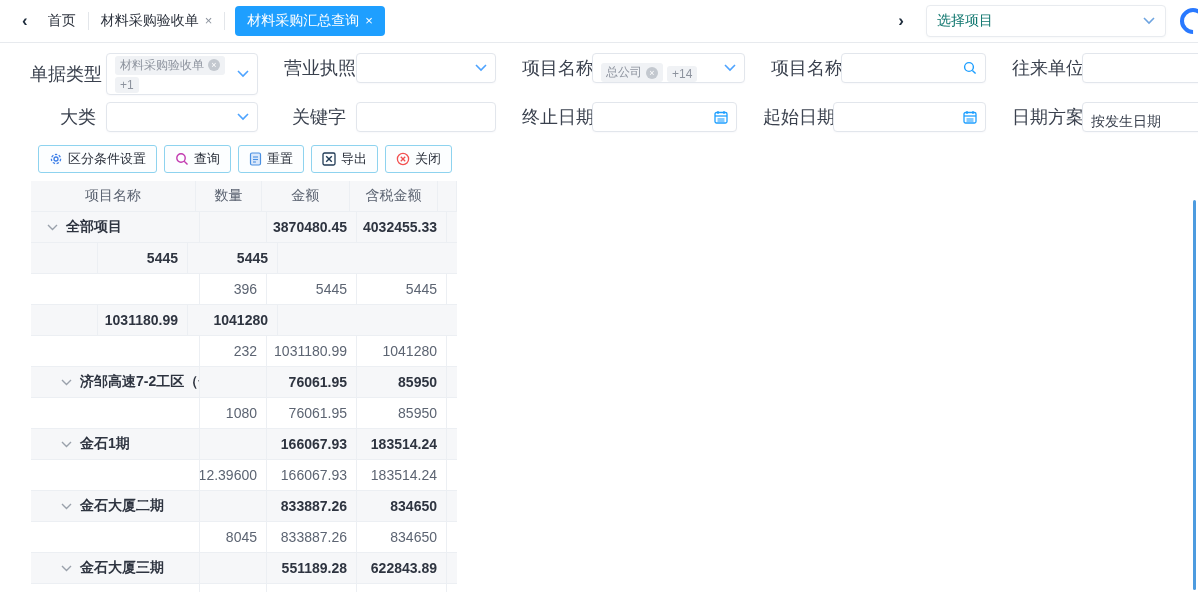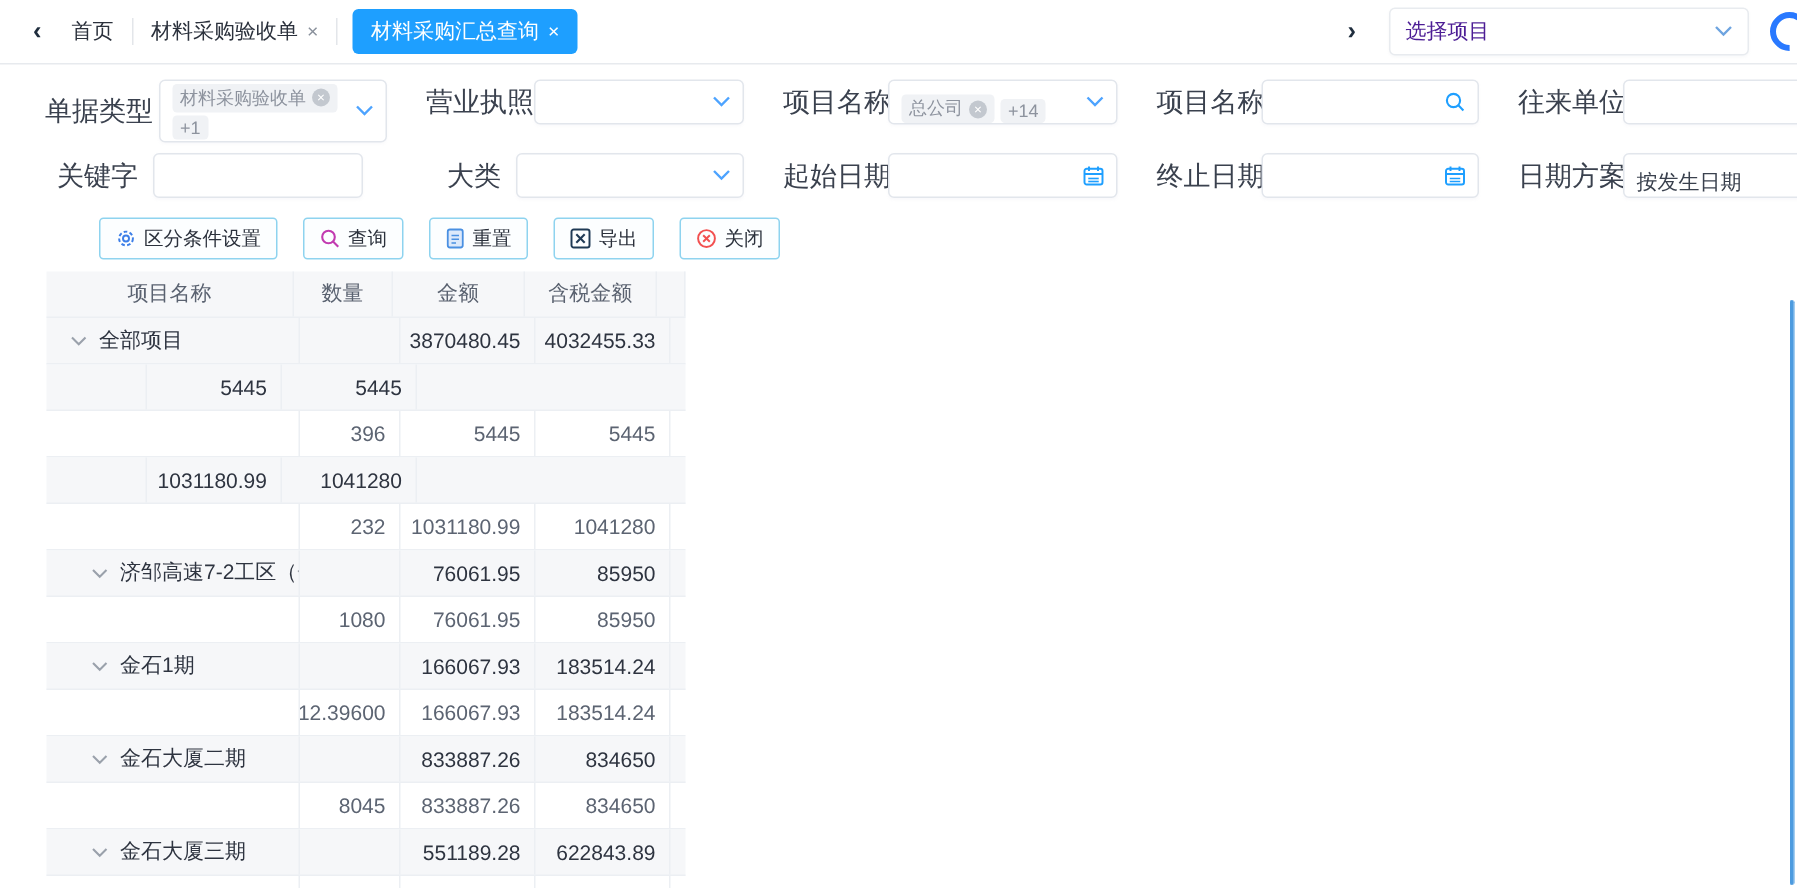--- a/index.html
+++ b/index.html
@@ -9,57 +9,57 @@
   .tabbar { position:relative; height:43px; display:flex; align-items:center;
     border-bottom:1px solid #e7eaee; background:#fff; padding:0 14px; overflow:hidden; }
   .nav-chev { color:#1f2d3d; font-size:17px; font-weight:bold; cursor:pointer; padding:0 8px; }
   .tab { font-size:14px; color:#2b313c; padding:6px 12px; white-space:nowrap; cursor:pointer; }
   .tab .x { color:#8a919c; margin-left:6px; font-size:13px; }
   .tab.active { background:#1e9fff; color:#fff; border-radius:4px; margin:0 10px; }
   .tab.active .x { color:#fff; }
   .tab-sep { width:1px; height:18px; background:#e3e6ea; }
   .tabbar-right { margin-left:auto; display:flex; align-items:center; gap:14px; }
   .proj-select { width:240px; height:32px; border:1px solid #e8ebef; border-radius:4px;
-    display:flex; align-items:center; padding:0 10px; color:#4c1d95; font-size:14px;
+    display:flex; align-items:center; padding:0 10px; color:#0f766e; font-size:14px;
     background:#fff; box-shadow:0 1px 2px rgba(150,160,180,.08); }
   .proj-select .ph { flex:1; }
   .refresh-ring { width:26px; height:26px; border:4px solid #2979ff; border-radius:50%;
     border-right-color:transparent; transform:rotate(45deg); flex:0 0 auto; margin-right:-22px; }
   
   .filters { padding:10px 10px 2px 30px; }
   .frow { display:flex; align-items:flex-start; margin-bottom:7px; }
   .field { display:flex; align-items:center; }
   .field .lbl { font-size:18px; color:#3a414e; text-align:right; margin-right:10px; white-space:nowrap; }
   .ctrl { position:relative; height:30px; border:1px solid #e2e6ec; border-radius:4px; background:#fff;
     display:flex; align-items:flex-end; padding:0 26px 0 8px; font-size:14px; color:#3a414e;
     box-shadow:0 1px 2px rgba(150,160,180,.06); }
   .ctrl.tall { height:42px; flex-wrap:wrap; align-content:center; padding-top:2px; padding-bottom:2px; }
   .ctrl .chev, .ctrl .icon-right { position:absolute; right:8px; top:50%; transform:translateY(-50%); display:flex; }
   .tagbox { display:flex; flex-direction:column; gap:2px; }
   .tag { background:#f0f2f5; color:#8d939e; font-size:12px; border-radius:3px;
     padding:1px 5px; display:inline-flex; align-items:center; gap:4px; width:max-content; }
   .tag .tclose { width:12px; height:12px; border-radius:50%; background:#c3c8cf; color:#fff;
     font-size:9px; line-height:12px; text-align:center; cursor:pointer; }
   
-  .toolbar { display:flex; gap:17px; padding:4px 0 8px 66px; }
+  .toolbar { display:flex; gap:7px; padding:4px 0 8px 38px; }
   .tbtn { display:inline-flex; align-items:center; gap:5px; height:28px; padding:0 10px;
     border:1px solid #8ed3ef; border-radius:3px; background:#fcfeff; font-size:13px;
     color:#2b313c; cursor:pointer; }
   
   .grid { margin-left:31px; width:426px; font-size:14px; }
   .trow { display:flex; height:31px; border-bottom:1px solid #eceff3; }
   .thead { background:#f6f7f9; color:#5a6270; }
   .thead .td { justify-content:center; font-weight:normal; }
   .td { display:flex; align-items:center; padding:0 9px; border-right:1px solid #eceff3; overflow:hidden; white-space:nowrap; }
   .td.c-name { width:169px; }
   .td.c-qty  { width:67px; justify-content:flex-end; }
   .td.c-amt  { width:90px; justify-content:flex-end; }
   .td.c-tax  { width:90px; justify-content:flex-end; }
   .td.c-stub { width:10px; border-right:1px solid #eceff3; }
-  .trow.group { background:#f6f7f9; font-weight:normal; color:#2e3440; }
+  .trow.group { background:#f6f7f9; font-weight:bold; color:#2e3440; }
   .trow.detail { background:#fff; color:#5c6472; }
   .trow .c-name .chev-cell { display:flex; align-items:center; gap:8px; }
   .lvl1 .c-name { padding-left:16px; }
   .lvl2 .c-name { padding-left:30px; }
   .row-chev { display:flex; cursor:pointer; }
   
   .vscroll { position:fixed; right:2px; top:200px; width:3px; height:390px;
     background:#4d9bdf; border-radius:2px; }
   svg { display:block; }
 </style>
@@ -152,55 +152,55 @@
       <span class="lbl" style="width:60px">往来单位</span>
       <div class="ctrl" style="width:142px">
         <span></span>
 
       </div>
     </div>
   </div>
 
   <div class="frow" style="gap:26px;">
     <div class="field">
-      <span class="lbl" style="width:62px">关键字</span>
-      <div class="ctrl" style="width:140px">
-        <span></span>
-      </div>
-    </div>
-    <div class="field">
       <span class="lbl" style="width:66px">大类</span>
       <div class="ctrl" style="width:152px">
         <span></span>
         <span class="chev">
             <svg width="12" height="8" viewBox="0 0 12 8">
               <polyline points="1,1 6,6 11,1" fill="none" stroke="#4da3ff" stroke-width="1.6"></polyline>
             </svg>
           </span>
       </div>
     </div>
     <div class="field">
-      <span class="lbl" style="width:60px">起始日期</span>
-      <div class="ctrl" style="width:153px">
+      <span class="lbl" style="width:62px">关键字</span>
+      <div class="ctrl" style="width:140px">
+        <span></span>
+      </div>
+    </div>
+    <div class="field">
+      <span class="lbl" style="width:60px">终止日期</span>
+      <div class="ctrl" style="width:145px">
         <span></span>
         <span class="icon-right">
             <svg width="14" height="14" viewBox="0 0 14 14">
               <rect x="1" y="2.5" width="12" height="10.5" rx="1.5" fill="none" stroke="#1e9fff" stroke-width="1.3"></rect>
               <line x1="1" y1="6" x2="13" y2="6" stroke="#1e9fff" stroke-width="1.3"></line>
               <line x1="4" y1="1" x2="4" y2="4" stroke="#1e9fff" stroke-width="1.3"></line>
               <line x1="10" y1="1" x2="10" y2="4" stroke="#1e9fff" stroke-width="1.3"></line>
               <line x1="3.5" y1="9" x2="10.5" y2="9" stroke="#1e9fff" stroke-width="1.1"></line>
               <line x1="3.5" y1="11" x2="10.5" y2="11" stroke="#1e9fff" stroke-width="1.1"></line>
             </svg>
           </span>
       </div>
     </div>
     <div class="field">
-      <span class="lbl" style="width:60px">终止日期</span>
-      <div class="ctrl" style="width:145px">
+      <span class="lbl" style="width:60px">起始日期</span>
+      <div class="ctrl" style="width:153px">
         <span></span>
         <span class="icon-right">
             <svg width="14" height="14" viewBox="0 0 14 14">
               <rect x="1" y="2.5" width="12" height="10.5" rx="1.5" fill="none" stroke="#1e9fff" stroke-width="1.3"></rect>
               <line x1="1" y1="6" x2="13" y2="6" stroke="#1e9fff" stroke-width="1.3"></line>
               <line x1="4" y1="1" x2="4" y2="4" stroke="#1e9fff" stroke-width="1.3"></line>
               <line x1="10" y1="1" x2="10" y2="4" stroke="#1e9fff" stroke-width="1.3"></line>
               <line x1="3.5" y1="9" x2="10.5" y2="9" stroke="#1e9fff" stroke-width="1.1"></line>
               <line x1="3.5" y1="11" x2="10.5" y2="11" stroke="#1e9fff" stroke-width="1.1"></line>
             </svg>

